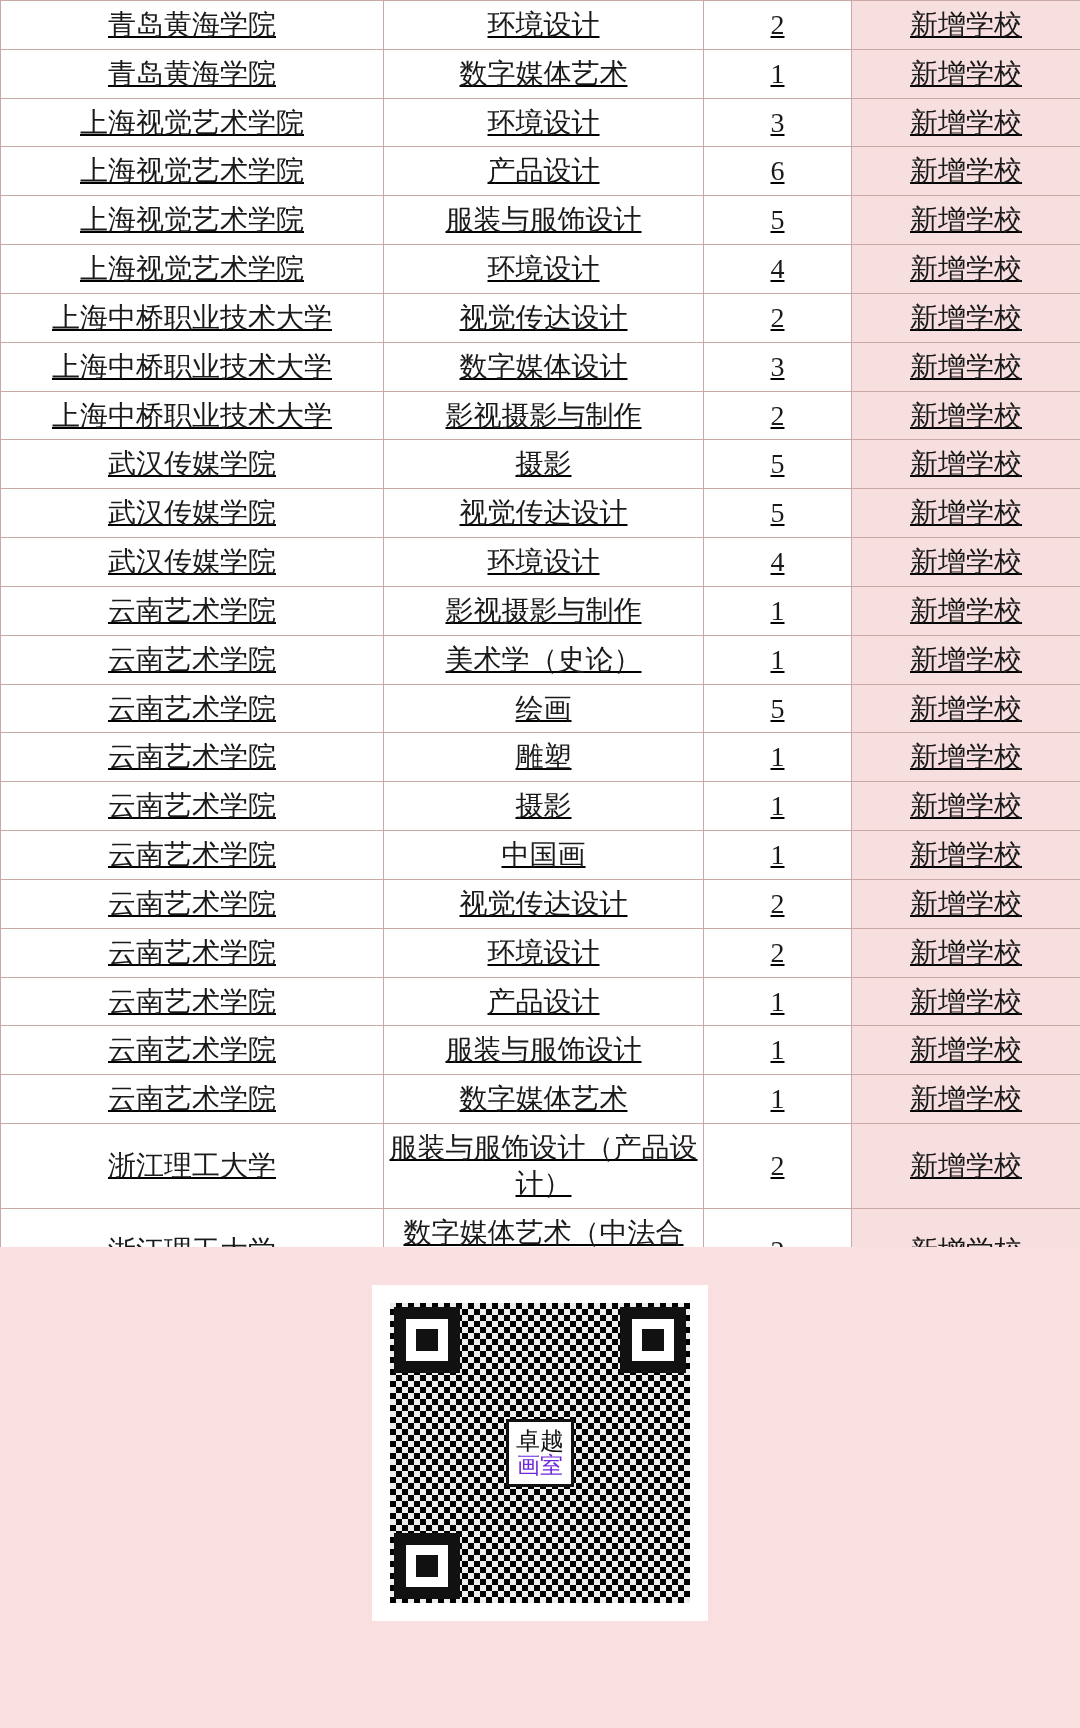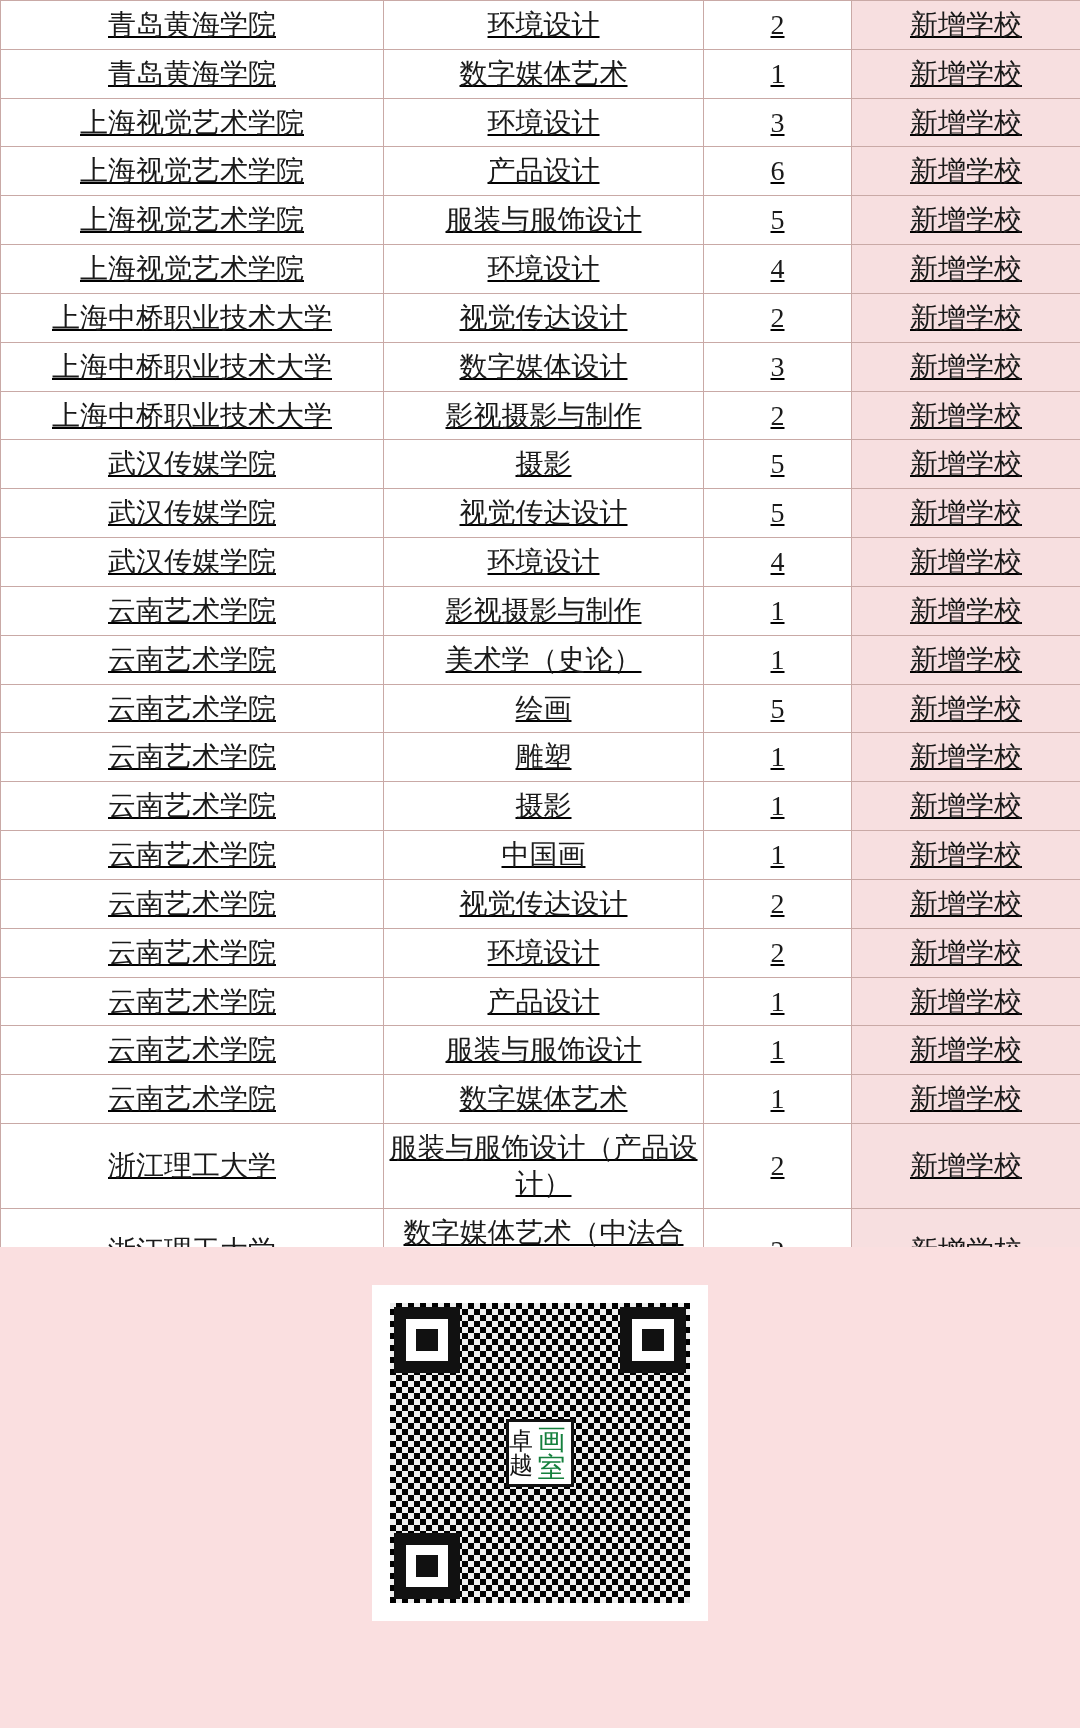--- a/index.html
+++ b/index.html
@@ -99,32 +99,33 @@
   .qr-center {
     position: absolute;
     left: 50%;
     top: 50%;
     transform: translate(-50%, -50%);
     width: 62px;
     height: 62px;
     background: #ffffff;
     border: 3px solid #111;
     display: flex;
+    flex-direction: column;
     align-items: center;
     justify-content: center;
     font-family: "Liberation Serif", serif;
   }
   .qr-center .top-ch {
     font-size: 24px;
     color: #111;
     line-height: 1;
   }
   .qr-center .bot-ch {
-    font-size: 28px;
-    color: #15803d;
+    font-size: 23px;
+    color: #6d28d9;
     line-height: 1;
     margin-top: 1px;
   }
 </style>
 </head>
 <body>
 
 <div class="page">
 
   <table class="data-table">

